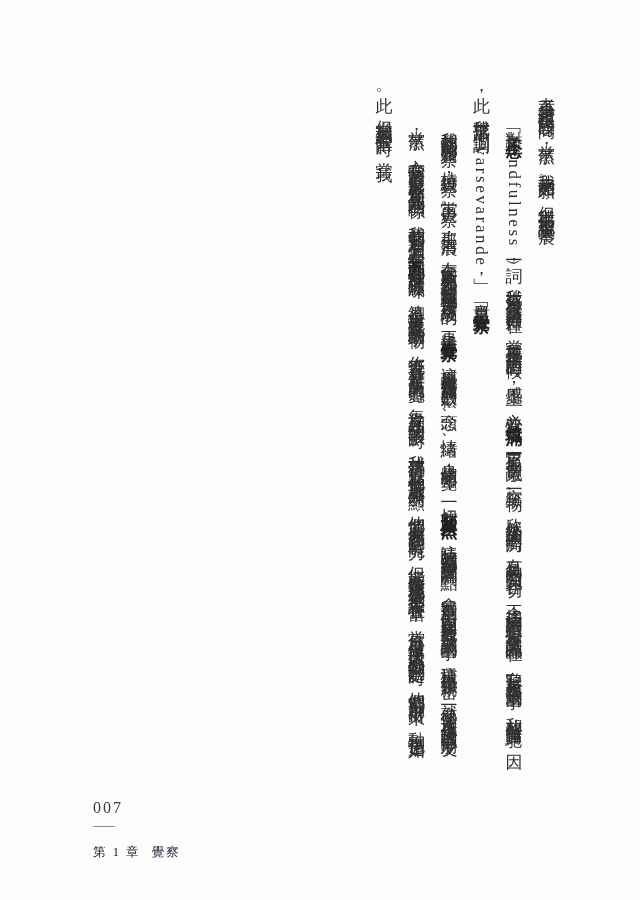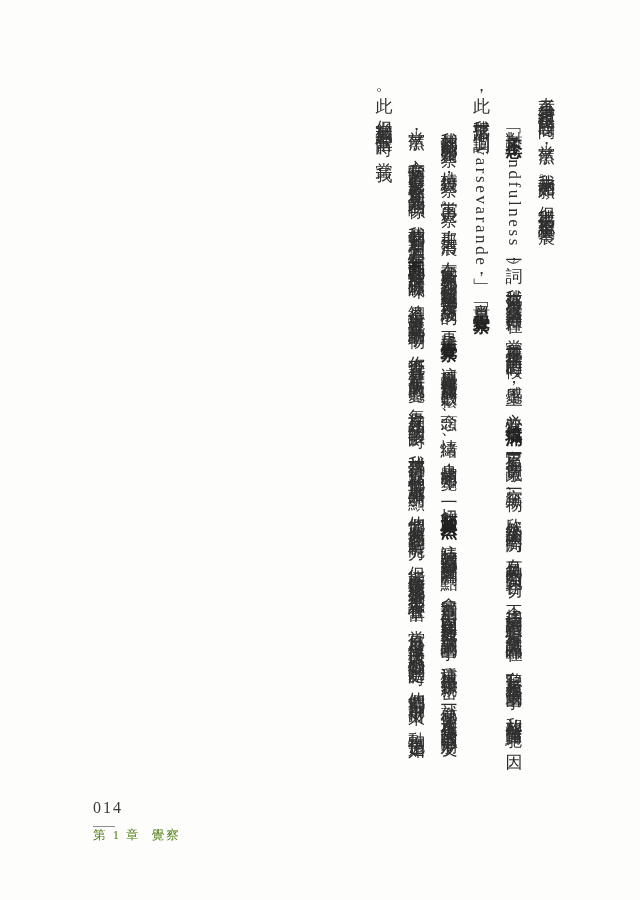--- a/index.html
+++ b/index.html
@@ -45,40 +45,41 @@
     letter-spacing: 2px;
     color: #3a3a3a;
   }
   .rule {
     width: 22px;
     height: 1px;
     background: #8d8d8d;
     margin-top: 9px;
   }
   .chapter {
+    margin-top: 17px;
     font-size: 12.5px;
-    color: #4d7c0f;
+    color: #0f172a;
     letter-spacing: 2px;
     white-space: nowrap;
   }
   .chapter .title { margin-left: 0.9em; }
 </style>
 </head>
 <body>
 
 <div class="page">
 
   <main class="page-text">
       <p class=""><span>者至少持續很長一段時間。當然了，我未能如願。但我從未忘記那天早晨。</span></p>
       <p class="indent"><span>對於「</span><strong>正念</strong><span>」（mindfulness）一詞，我從來沒有覺得真的很自在。當我真正在當下的時候，感覺上，心並沒有被</span><strong>填滿</strong><span>。它更像一個寬敞、空無一物、欣然接納人的房間，有足夠的空間包容一切。正念這個詞的意思是指「有意識的臨在」。它聽起來是很費勁的事，和放鬆背道而馳。因此，我提出了一個詞：「varsevarande」，意思是「</span><strong>覺察</strong><span>」。</span></p>
       <p class="indent"><span>我們都能開始覺察，持續覺察，當下覺察。那天清晨，在卡爾斯克魯納那台烤麵包機旁邊所綻放的，正是這種</span><strong>覺察</strong><span>。這感覺就像很舒服的放鬆。念頭、情緒、身體的知覺──一切都</span><strong>順其自然</strong><span>。這時的我們會變得更開闊一點，會留意到自己內在和周遭先前沒意識到的事。這種感覺很親密。就像一個永遠在你身邊的隱形朋友。</span></p>
       <p class="indent"><span>當然了，心在當下的程度會影響你和其他人的關係。我們都知道和一個心不在焉的人</span><strong>互動</strong><span>是什麼樣的滋味。總是會出現擾亂互動的事物，你也會有一種若有所失的感覺。每次見到年幼的孩子時，我就覺得這一點在他們身上格外明顯。他們並不佩服你的分析能力，但能極為敏銳地感覺到你是否心在當下。當你只是做做樣子或心思飄到別處時，他們都辨別得出來。動物也是如此。但當我們心在當下時、當我</span></p>
     </main>
 
   <footer class="footer">
-    <div class="page-num">014</div>
+    <div class="page-num">007</div>
     <div class="rule"></div>
     <div class="chapter">
       <span>第 1 章</span><span class="title">覺察</span>
     </div>
   </footer>
 
 </div>
 
 </body></html>

